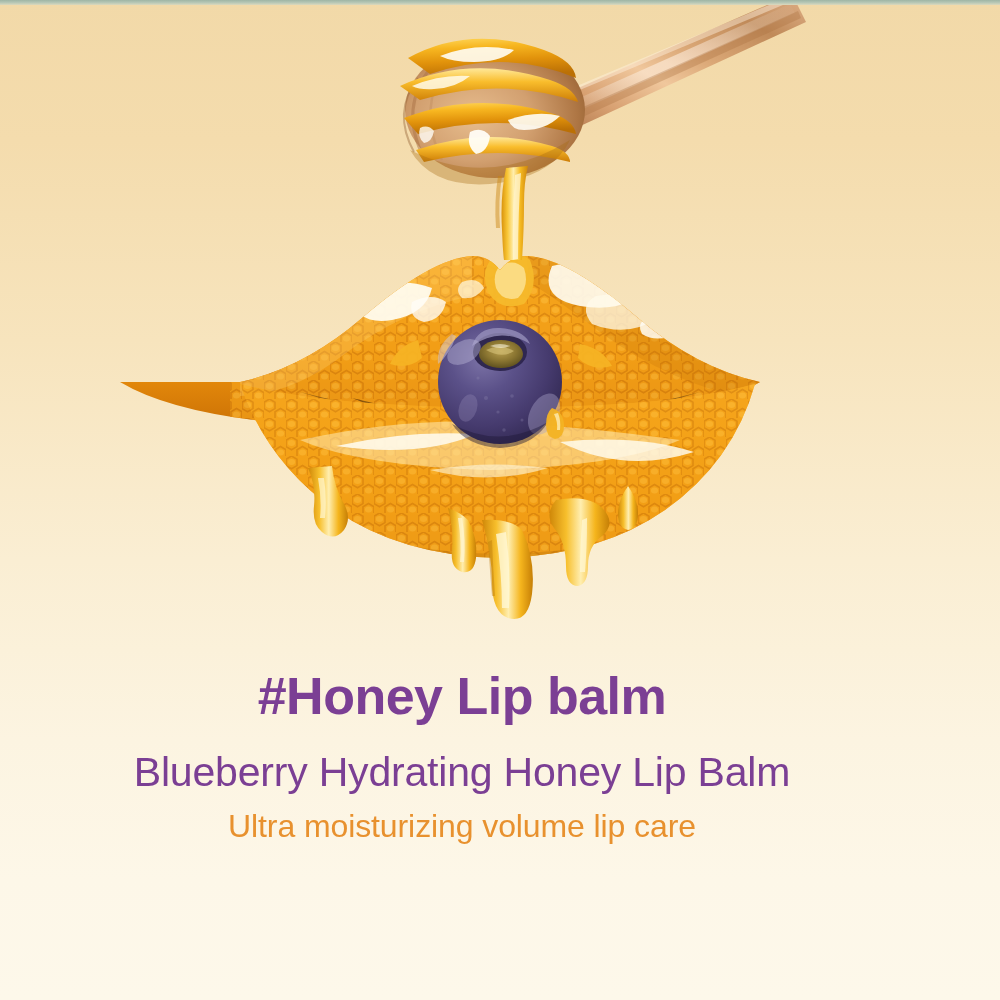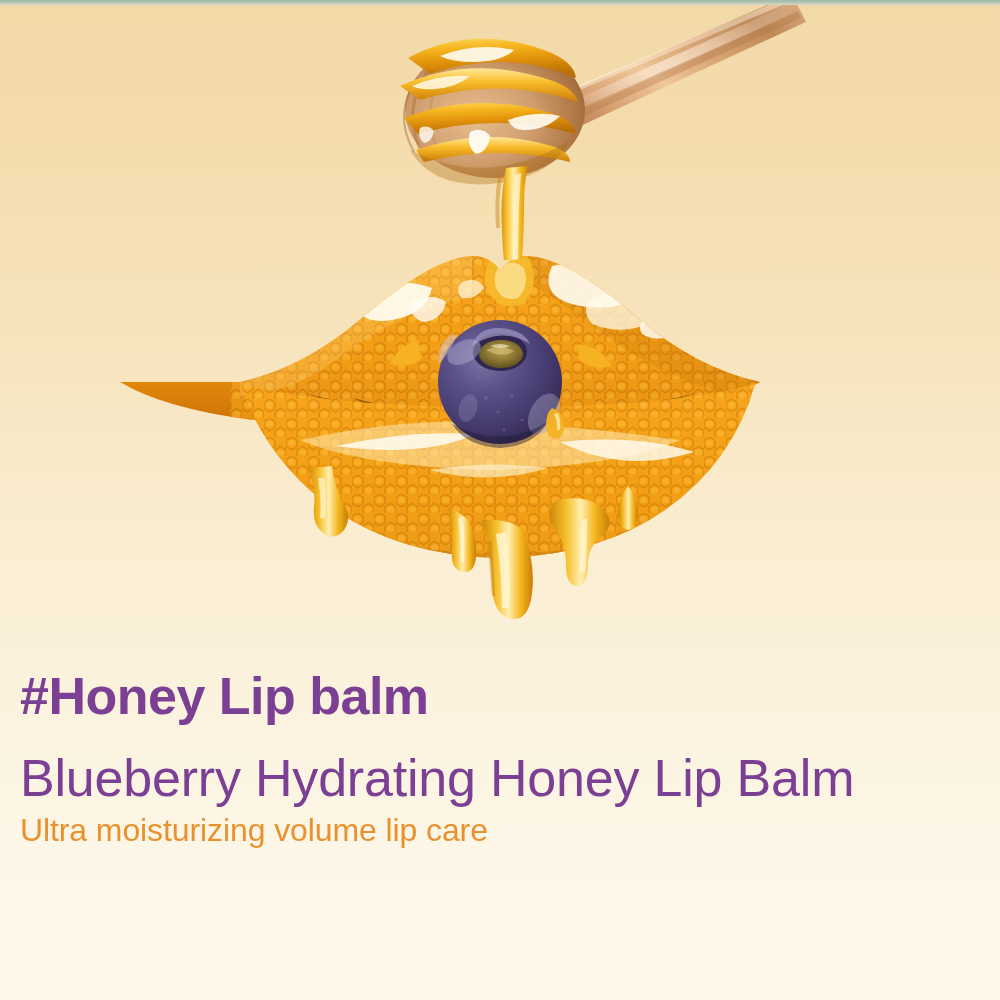--- a/index.html
+++ b/index.html
@@ -30,31 +30,31 @@
 
   
   #dipper{position:absolute;left:0;top:0;width:1000px;height:260px;z-index:20;}
 
   
   #lips{position:absolute;left:0;top:0;width:1000px;height:660px;z-index:18;}
 
   
   #copy{
     position:absolute;left:0;top:668px;width:924px;
-    z-index:40;padding-left:20px;
+    text-align:center;z-index:40;
   }
   .headline{
     font-size:52px;line-height:1.08;font-weight:700;
     color:#7b3f94;letter-spacing:-0.5px;
     margin:0 0 26px 0;white-space:nowrap;
   }
   .subhead{
-    font-size:52px;line-height:1.1;font-weight:400;
+    font-size:41px;line-height:1.1;font-weight:400;
     color:#7b3f94;letter-spacing:-0.2px;
-    margin:0 0 6px 0;white-space:nowrap;
+    margin:0 0 14px 0;white-space:nowrap;
   }
   .tagline{
     font-size:32px;line-height:1.1;font-weight:400;
     color:#e8912e;letter-spacing:-0.1px;
     margin:0;white-space:nowrap;
   }
 </style>
 </head>
 <body>
 

